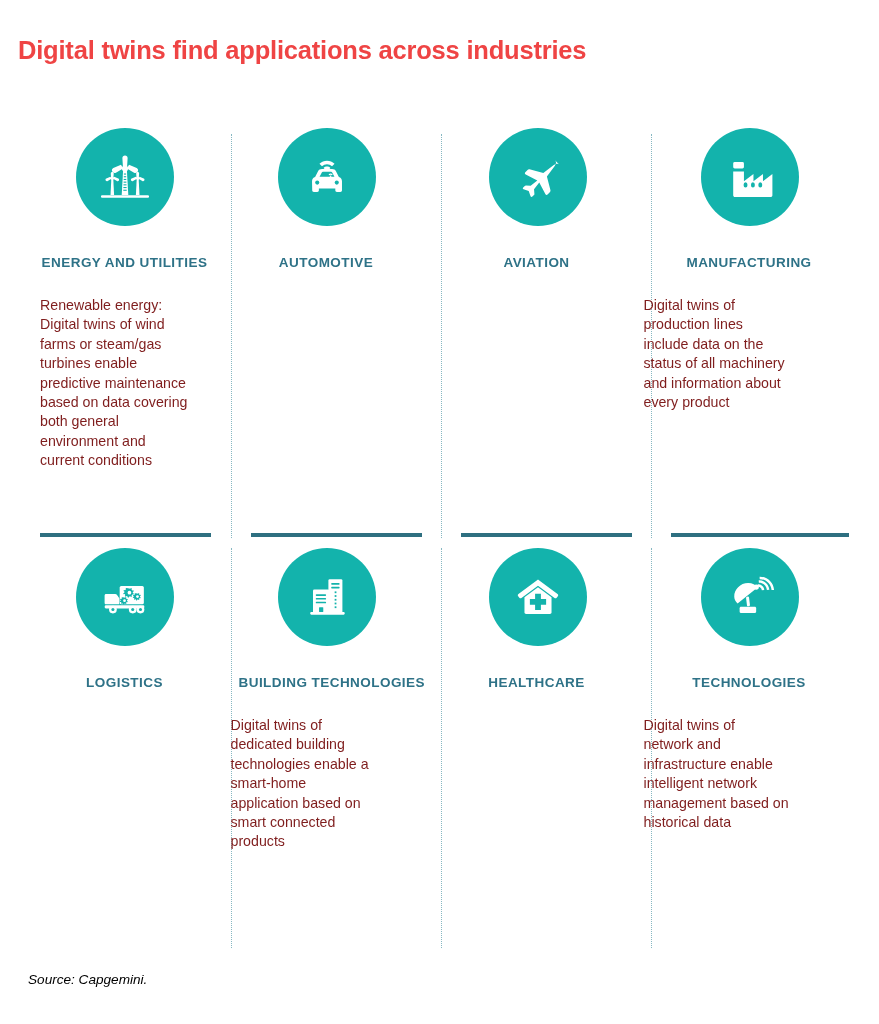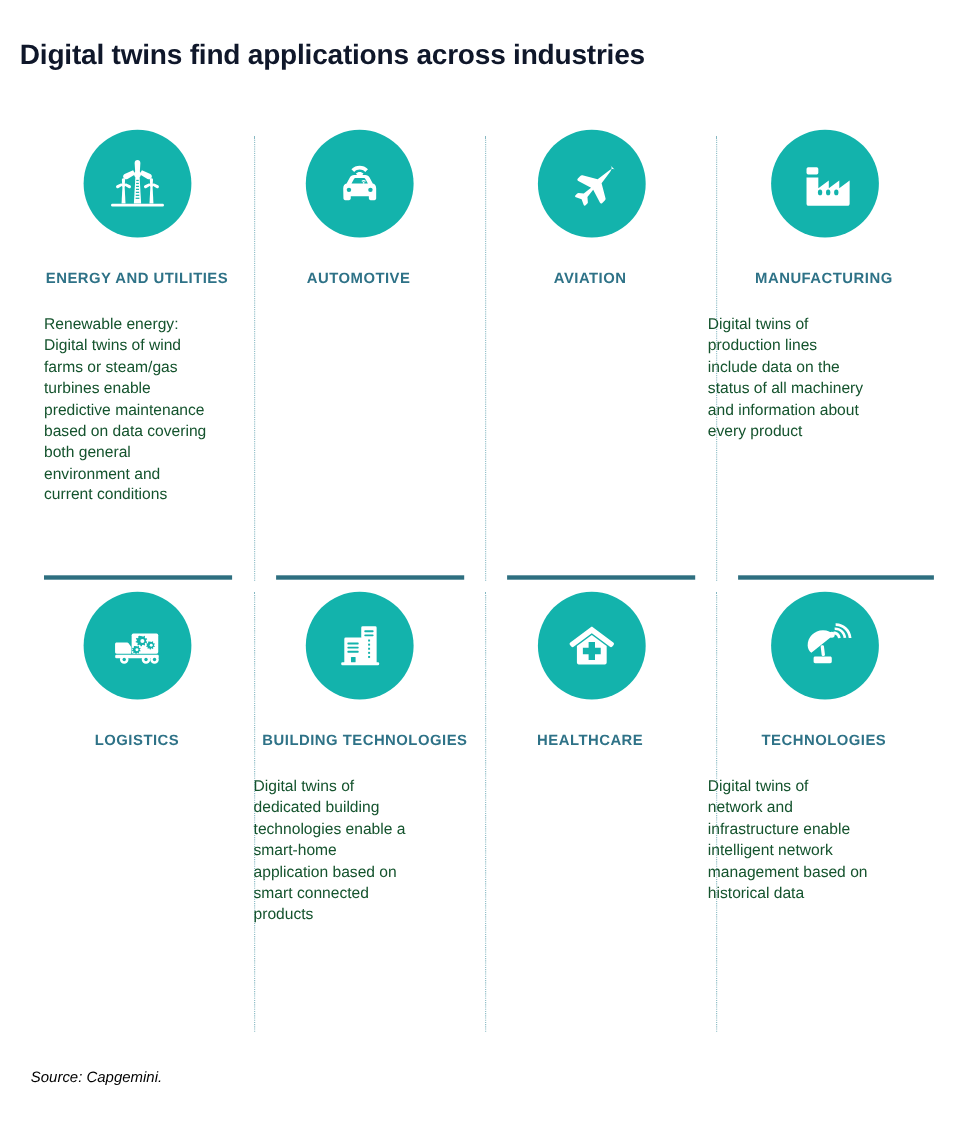--- a/index.html
+++ b/index.html
@@ -22,30 +22,30 @@
     box-sizing: border-box;
   }
 
   
   .title {
     position: absolute;
     left: 18px;
     top: 36px;
     font-size: 25.5px;
     font-weight: bold;
-    color: #0f172a;
+    color: #ef4444;
     letter-spacing: -0.2px;
     white-space: nowrap;
   }
 
   
   .grid {
     position: absolute;
     left: 0;
-    top: 118px;
+    top: 128px;
     width: 742px;
   }
   .row {
     position: relative;
     display: flex;
     width: 879px;
   }
   .row-1 { height: 420px; }
   .row-2 { height: 400px; }
 
@@ -92,21 +92,21 @@
   .cell.c0 .head { margin-left: -3px; }
   .cell.c1 .head { margin-left: 8px; }
   .cell.c2 .head { margin-left: 6px; }
   .cell.c3 .head { margin-left: 18px; }
 
   
   .body-text {
     margin-top: 26px;
     font-size: 14.2px;
     line-height: 19.4px;
-    color: #14532d;
+    color: #7f1d1d;
     width: 176px;
     white-space: pre-line;
   }
   .cell.c1 .body-text { width: 180px; }
   .cell.c2 .body-text { width: 178px; }
   .cell.c3 .body-text { width: 180px; }
 
   
   .hrule {
     position: absolute;

